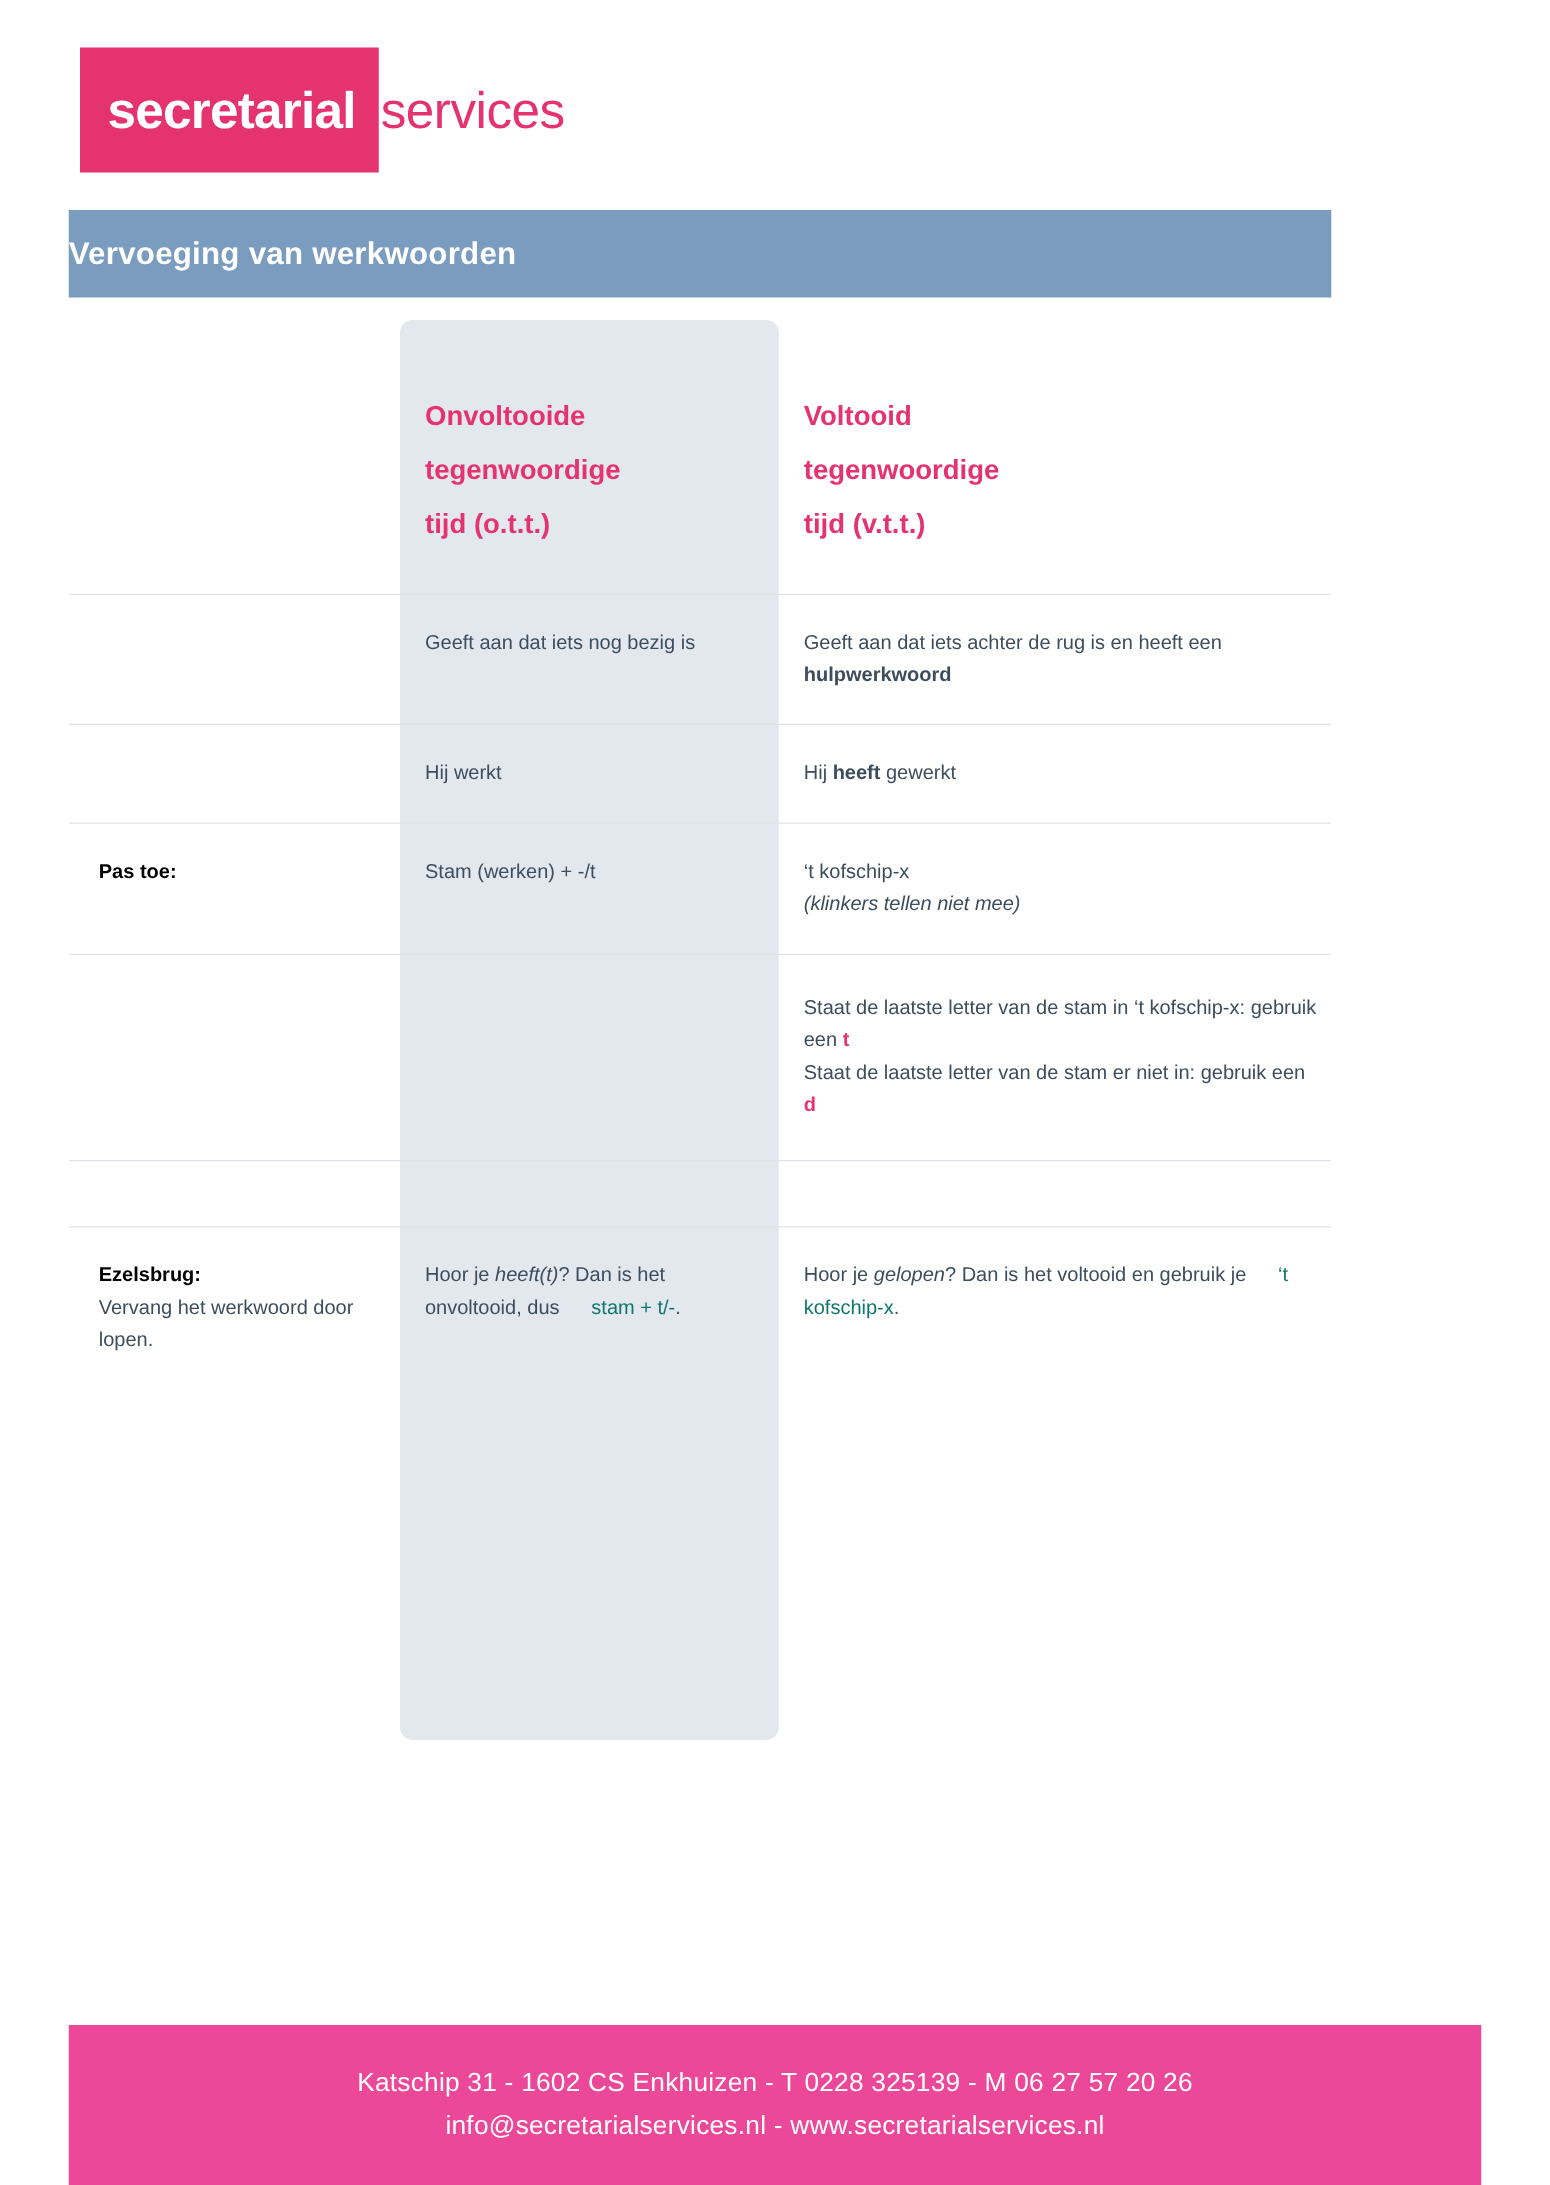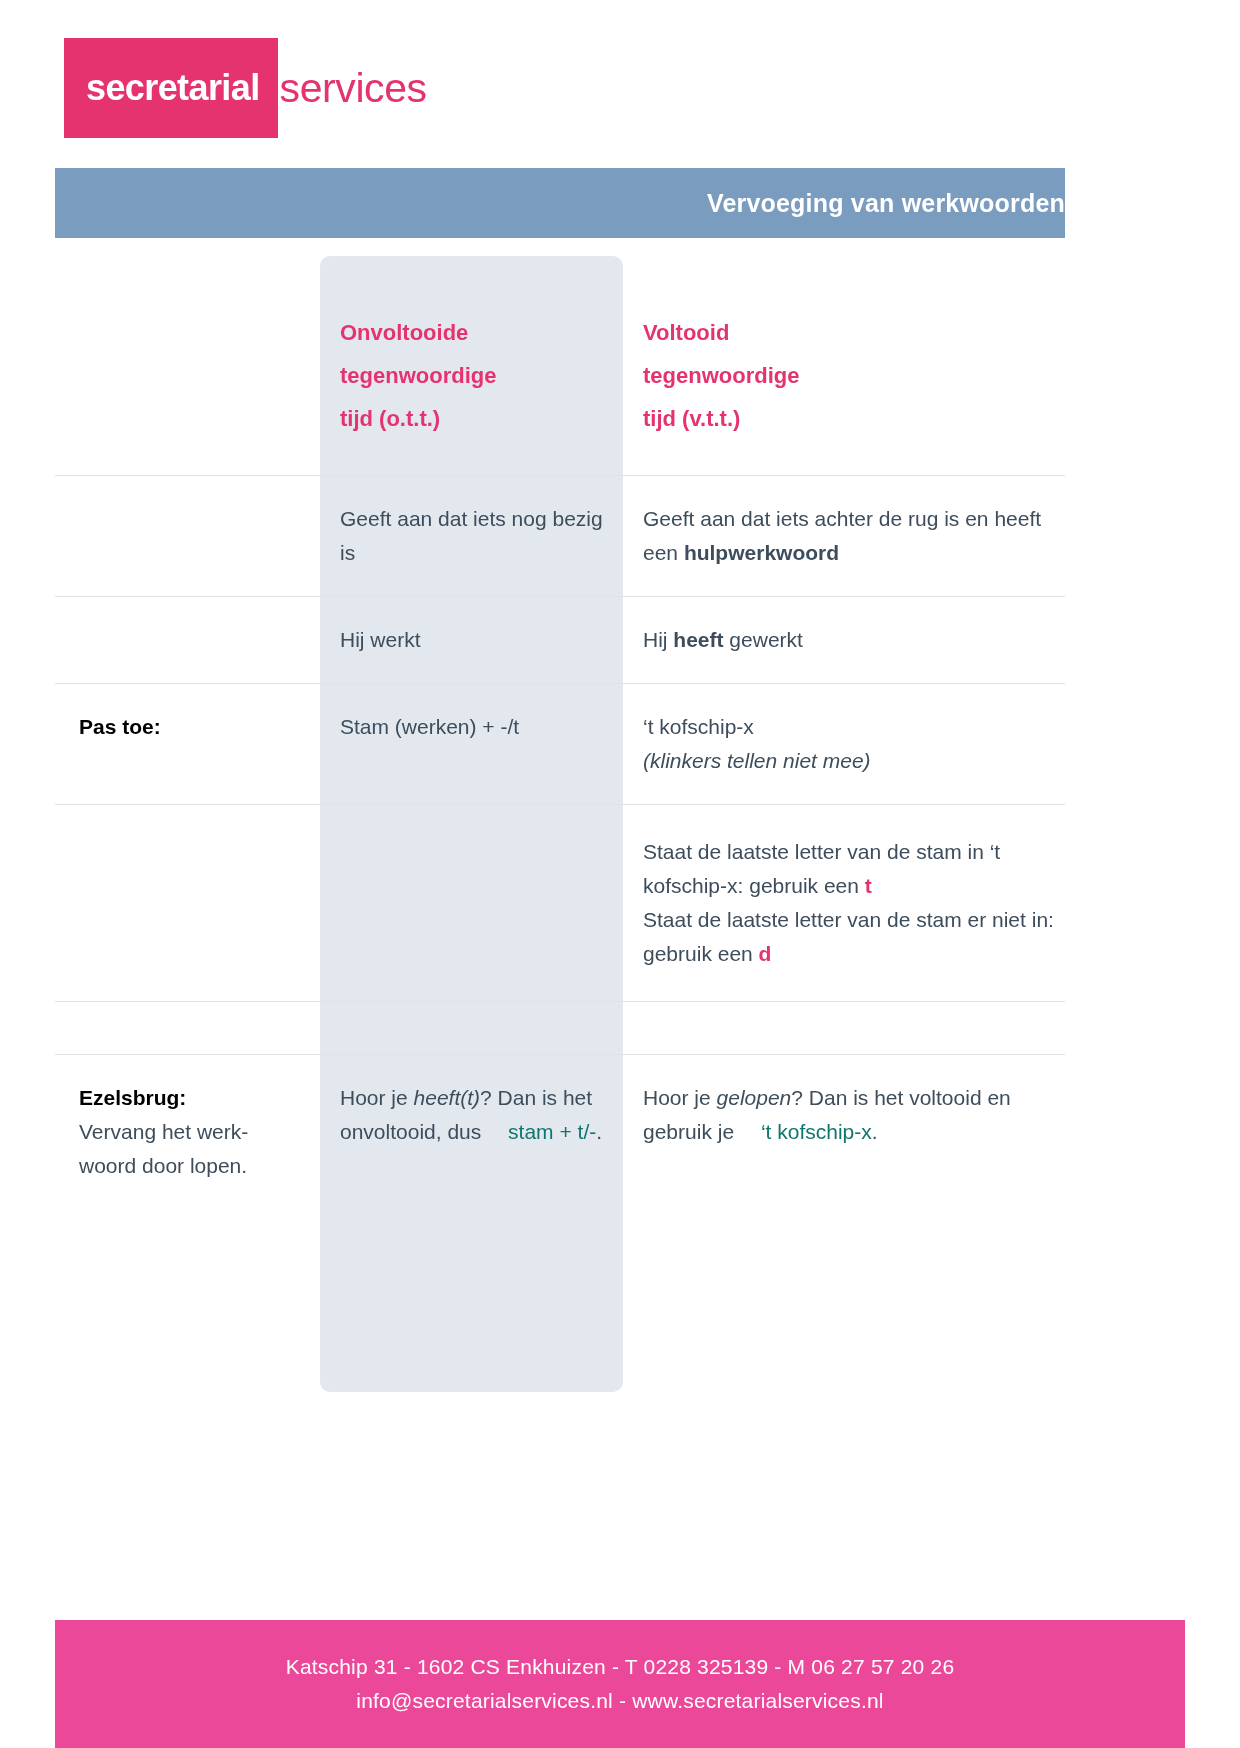--- a/index.html
+++ b/index.html
@@ -26,21 +26,21 @@
     align-items: stretch;
     height: 100px;
   }
   .logo-box {
     background: #e5336f;
     display: flex;
     align-items: center;
     padding: 0 18px 0 22px;
   }
   .logo-mark {
-    font-size: 36px;
+    font-size: 41px;
     font-weight: bold;
     color: #ffffff;
     letter-spacing: -0.6px;
     line-height: 1;
   }
   .logo-tail {
     display: flex;
     align-items: center;
     padding-left: 2px;
     justify-content: center;
@@ -55,21 +55,21 @@
   
   .title-bar {
     position: absolute;
     left: 55px;
     top: 168px;
     width: 1010px;
     height: 70px;
     background: #7a9cbf;
     display: flex;
     align-items: center;
-    justify-content: flex-end;
+    justify-content: flex-start;
   }
   .title-bar-text {
     color: #ffffff;
     font-size: 25px;
     font-weight: bold;
     letter-spacing: 0.2px;
   }
 
   
   .table {
@@ -93,21 +93,21 @@
 
   .row {
     display: flex;
     align-items: flex-start;
     position: relative;
   }
   .row + .row { border-top: 1px solid #dfe3e8; }
 
   .cell {
     padding: 26px 0 26px 0;
-    font-size: 21px;
+    font-size: 16px;
     line-height: 1.62;
     color: #3d4d5c;
   }
   .c1 { width: 265px; padding-right: 22px; padding-left: 24px; }
   .c2 { width: 303px; padding-left: 20px; padding-right: 18px; }
   .c3 { width: 442px; padding-left: 20px; padding-right: 10px; }
 
   .head-cell {
     color: #e5336f;
     font-weight: bold;

